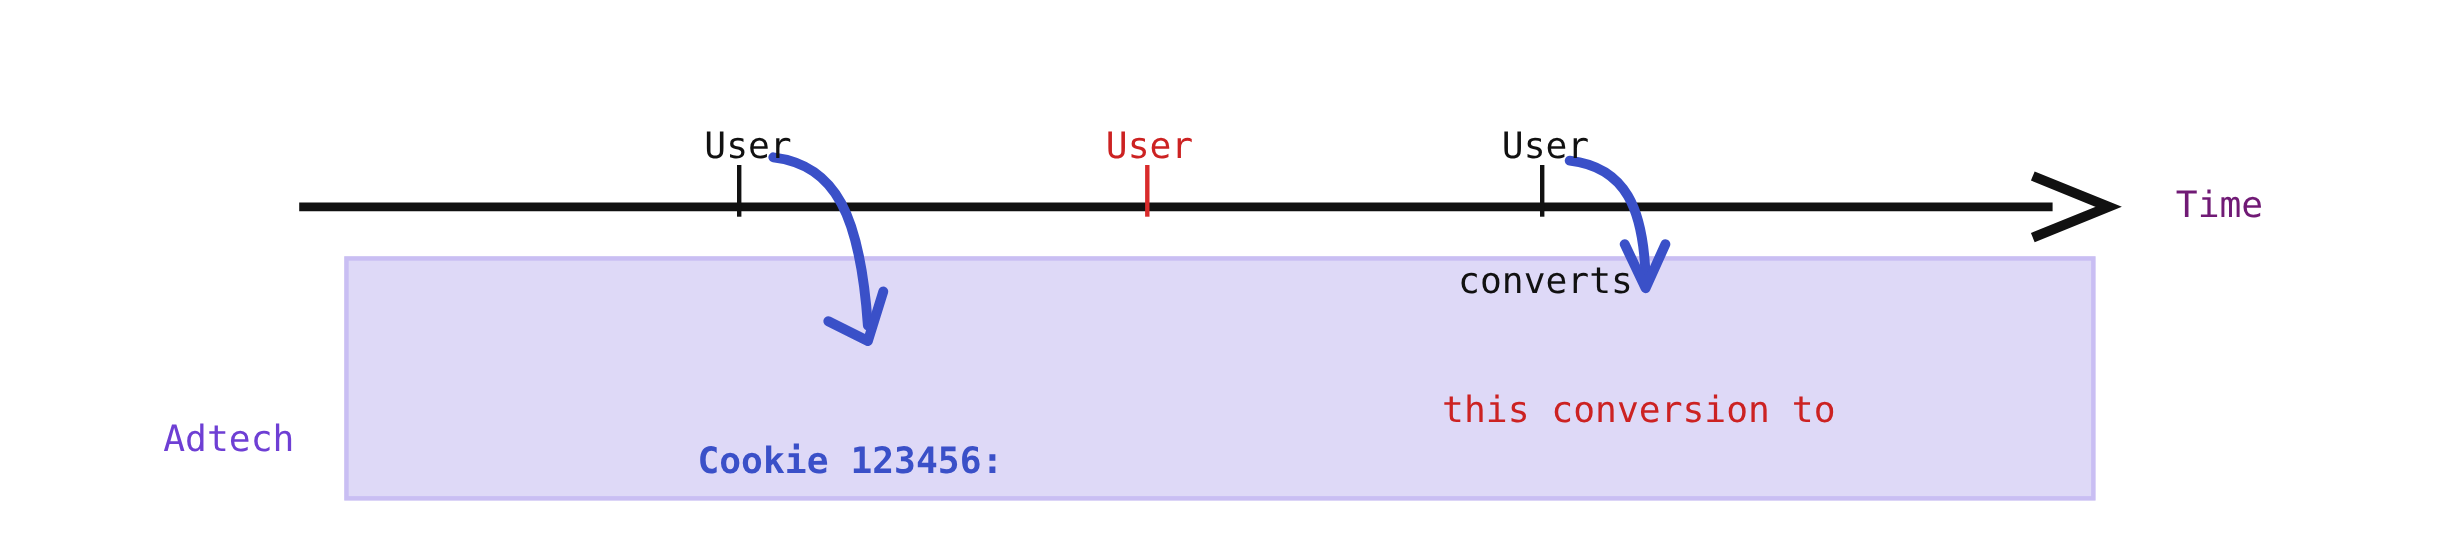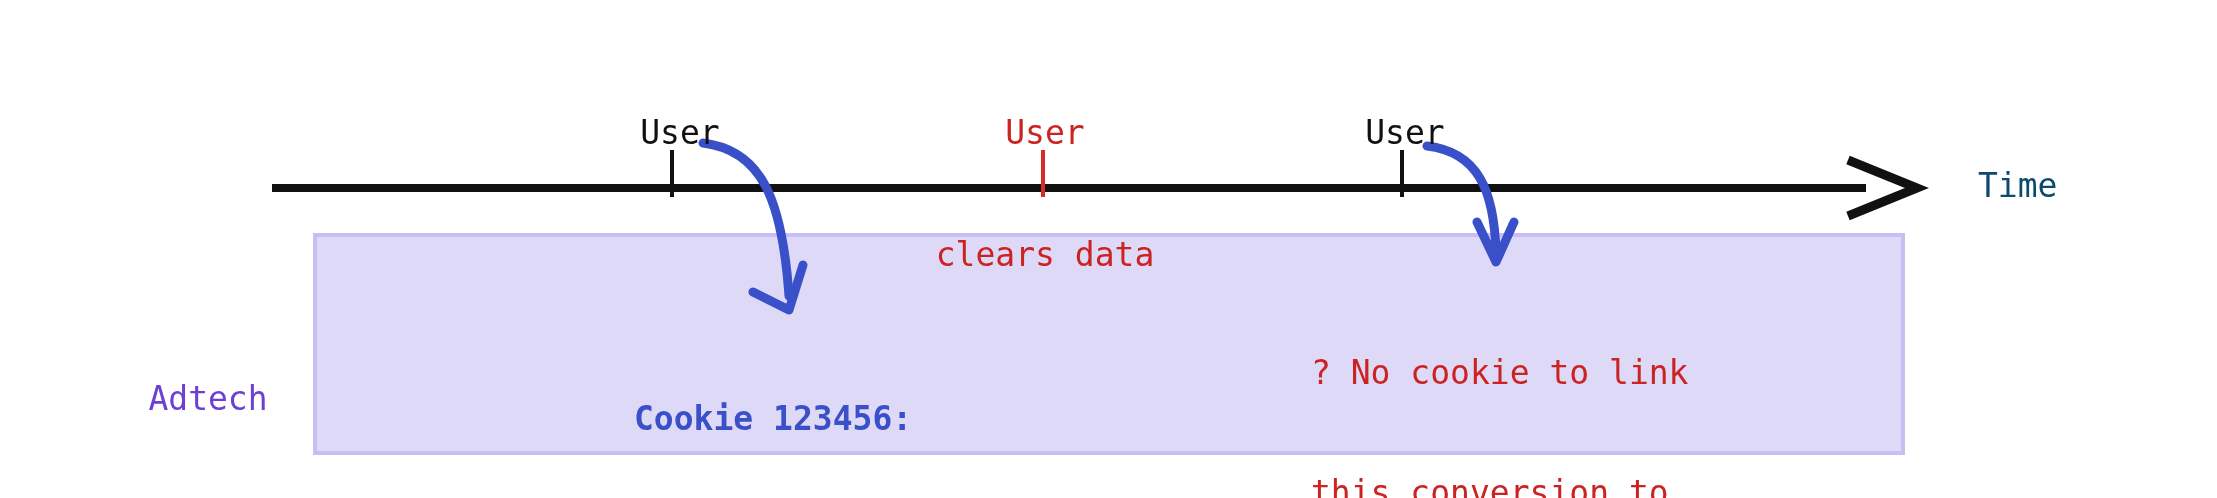--- a/index.html
+++ b/index.html
@@ -53,21 +53,21 @@
 
   .lbl-click  { left: 490px;  top: 32px;  width: 380px; color: #111111; }
   .lbl-clear  { left: 855px;  top: 32px;  width: 380px; color: #cc2222; }
   .lbl-conv   { left: 1215px; top: 32px;  width: 380px; color: #111111; }
 
   .time-label {
     position: absolute;
     left: 1978px;
     top: 166px;
     font-size: 33px;
-    color: #0c4a6e;
+    color: #701a75;
     white-space: pre;
     font-family: "DejaVu Sans Mono", "Liberation Mono", monospace;
   }
 
   .server-label {
     position: absolute;
     left: 113px;
     top: 298px;
     width: 190px;
     text-align: center;
@@ -130,39 +130,38 @@
       <path d="M 1477,222 L 1496,262 L 1514,222" fill="none" stroke="#3a50c8" stroke-width="9" stroke-linecap="round" stroke-linejoin="round"></path>
     </g>
   </svg>
 
   <div class="tl-label lbl-click">
     <span class="l1">User</span>
   </div>
 
   <div class="tl-label lbl-clear">
     <span class="l1">User</span>
-    <span class="l2">clears data</span>
   </div>
 
   <div class="tl-label lbl-conv">
     <span class="l1">User</span>
+    <span class="l2">converts</span>
   </div>
 
   <div class="time-label">Time</div>
 
   <div class="server-label">
     <span>Adtech</span>
     
   </div>
 
   <div class="cookie-note">
     <span>Cookie 123456:</span>
     
   </div>
 
   <div class="fail-note">
-    <span>? No cookie to link</span>
     <span>this conversion to</span>
     
     
   </div>
 
 </div>
 
 </body></html>

